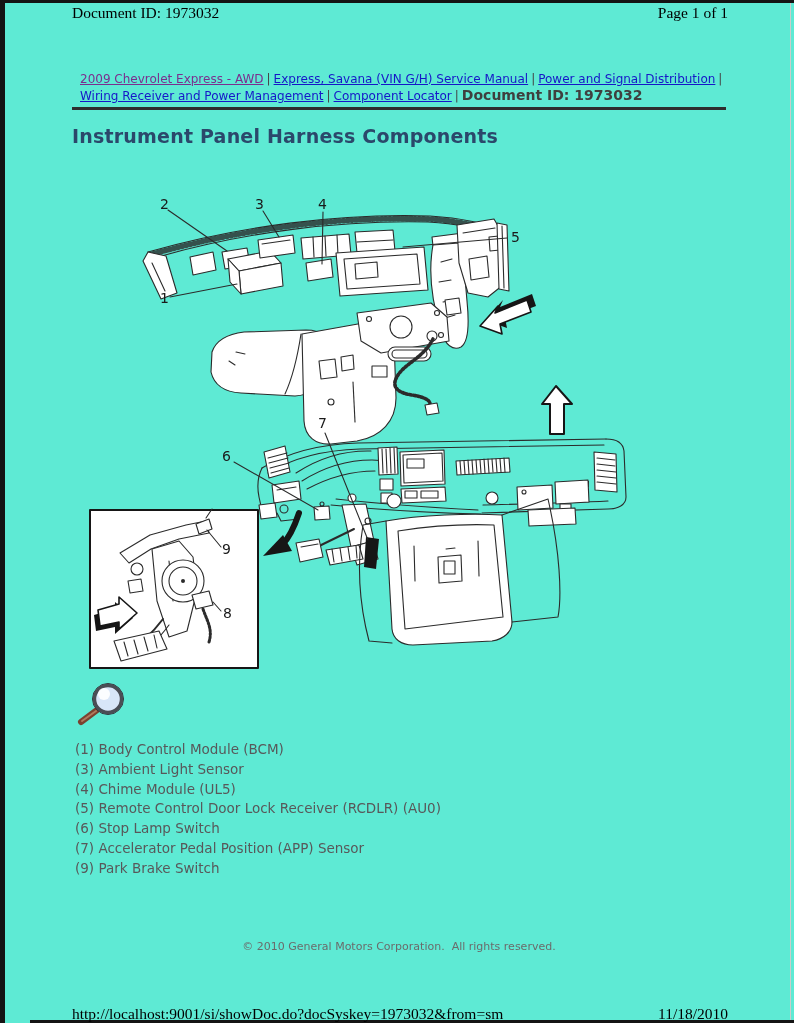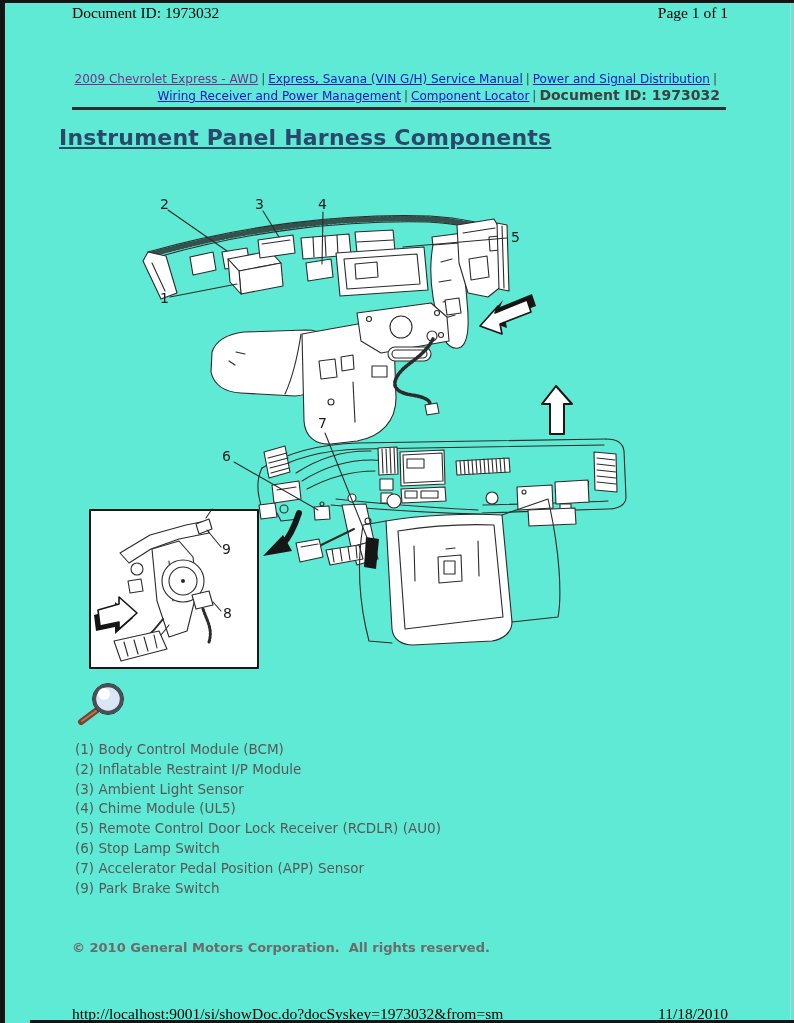--- a/index.html
+++ b/index.html
@@ -14,42 +14,42 @@
   .frame-bottom{position:absolute;left:30px;right:0;bottom:0;height:3px;background:#141414;}
   
   .print-strip{
     position:absolute;left:72px;right:66px;display:flex;justify-content:space-between;
     font-family:"Liberation Serif",serif;font-size:15.5px;color:#000;
   }
   .print-header{top:4px;}
   .print-footer{top:1005px;align-items:flex-end;}
   
   .breadcrumb{
-    position:absolute;left:60px;top:71px;width:660px;text-align:right;
+    position:absolute;left:80px;top:71px;width:660px;text-align:left;
     font-size:12px;line-height:16px;color:#333;white-space:nowrap;
   }
   .bc-link{color:#1616c8;text-decoration:underline;cursor:pointer;}
   .bc-link.visited{color:#7b2e8e;}
   .bc-sep{color:#444;padding:0 3px;}
   .bc-docid{color:#3f3f3f;font-weight:bold;font-size:14px;}
   .rule{position:absolute;left:72px;top:107px;width:654px;height:3px;background:#2e2e2e;}
   .page-title{
-    position:absolute;left:59px;top:125px;font-size:22px;font-weight:bold;
-    color:#2b486b;text-decoration:underline;letter-spacing:0.2px;
+    position:absolute;left:72px;top:125px;font-size:19px;font-weight:bold;
+    color:#2b486b;letter-spacing:0.2px;
   }
   
   .figure-svg{position:absolute;left:0;top:0;width:794px;height:1023px;pointer-events:none;}
   .figure-svg .hotspot{pointer-events:auto;cursor:pointer;}
   .lineart{stroke:#2b2b2b;stroke-width:1.1;fill:none;stroke-linejoin:round;stroke-linecap:round;}
   .callout-num{font-family:"DejaVu Sans",sans-serif;font-size:14px;fill:#1a1a1a;stroke:none;}
   
   .legend{position:absolute;left:75px;top:716px;font-size:13.5px;line-height:19.8px;color:#58585a;margin-top:24px;}
   .copyright{
-    position:absolute;left:72px;top:940px;width:654px;text-align:left;
-    font-size:13px;color:#6b6b6b;white-space:pre-wrap;font-weight:bold;
+    position:absolute;left:72px;top:940px;width:654px;text-align:center;
+    font-size:11px;color:#6b6b6b;white-space:pre-wrap;
   }
 </style>
 </head>
 <body>
 
 <div class="page">
 
   <div class="frame-top"></div>
   <div class="frame-left"></div>
   <div class="frame-right"></div>
@@ -253,21 +253,20 @@
       <path d="M97,710 L81,722" stroke="#7a4230" stroke-width="6" stroke-linecap="round"></path>
       <path d="M96,711 L82,721" stroke="#b07a5e" stroke-width="2" stroke-linecap="round"></path>
       <circle cx="108" cy="699" r="15.5" fill="none" stroke="#2e3138" stroke-width="1"></circle>
       <circle cx="108" cy="699" r="13.5" fill="#d8e6f8" stroke="#4a4e55" stroke-width="3.4"></circle>
       <circle cx="104" cy="694" r="6" fill="#ffffff" opacity="0.9"></circle>
     </g>
   </svg>
 
   <div class="legend">
     <div>(1) Body Control Module (BCM)</div>
-    <div>(2) Inflatable Restraint I/P Module</div>
     <div>(3) Ambient Light Sensor</div>
     <div>(4) Chime Module (UL5)</div>
     <div>(5) Remote Control Door Lock Receiver (RCDLR) (AU0)</div>
     <div>(6) Stop Lamp Switch</div>
     <div>(7) Accelerator Pedal Position (APP) Sensor</div>
     <div>(9) Park Brake Switch</div>
   </div>
 
   <div class="copyright">© 2010 General Motors Corporation.  All rights reserved.</div>
 

